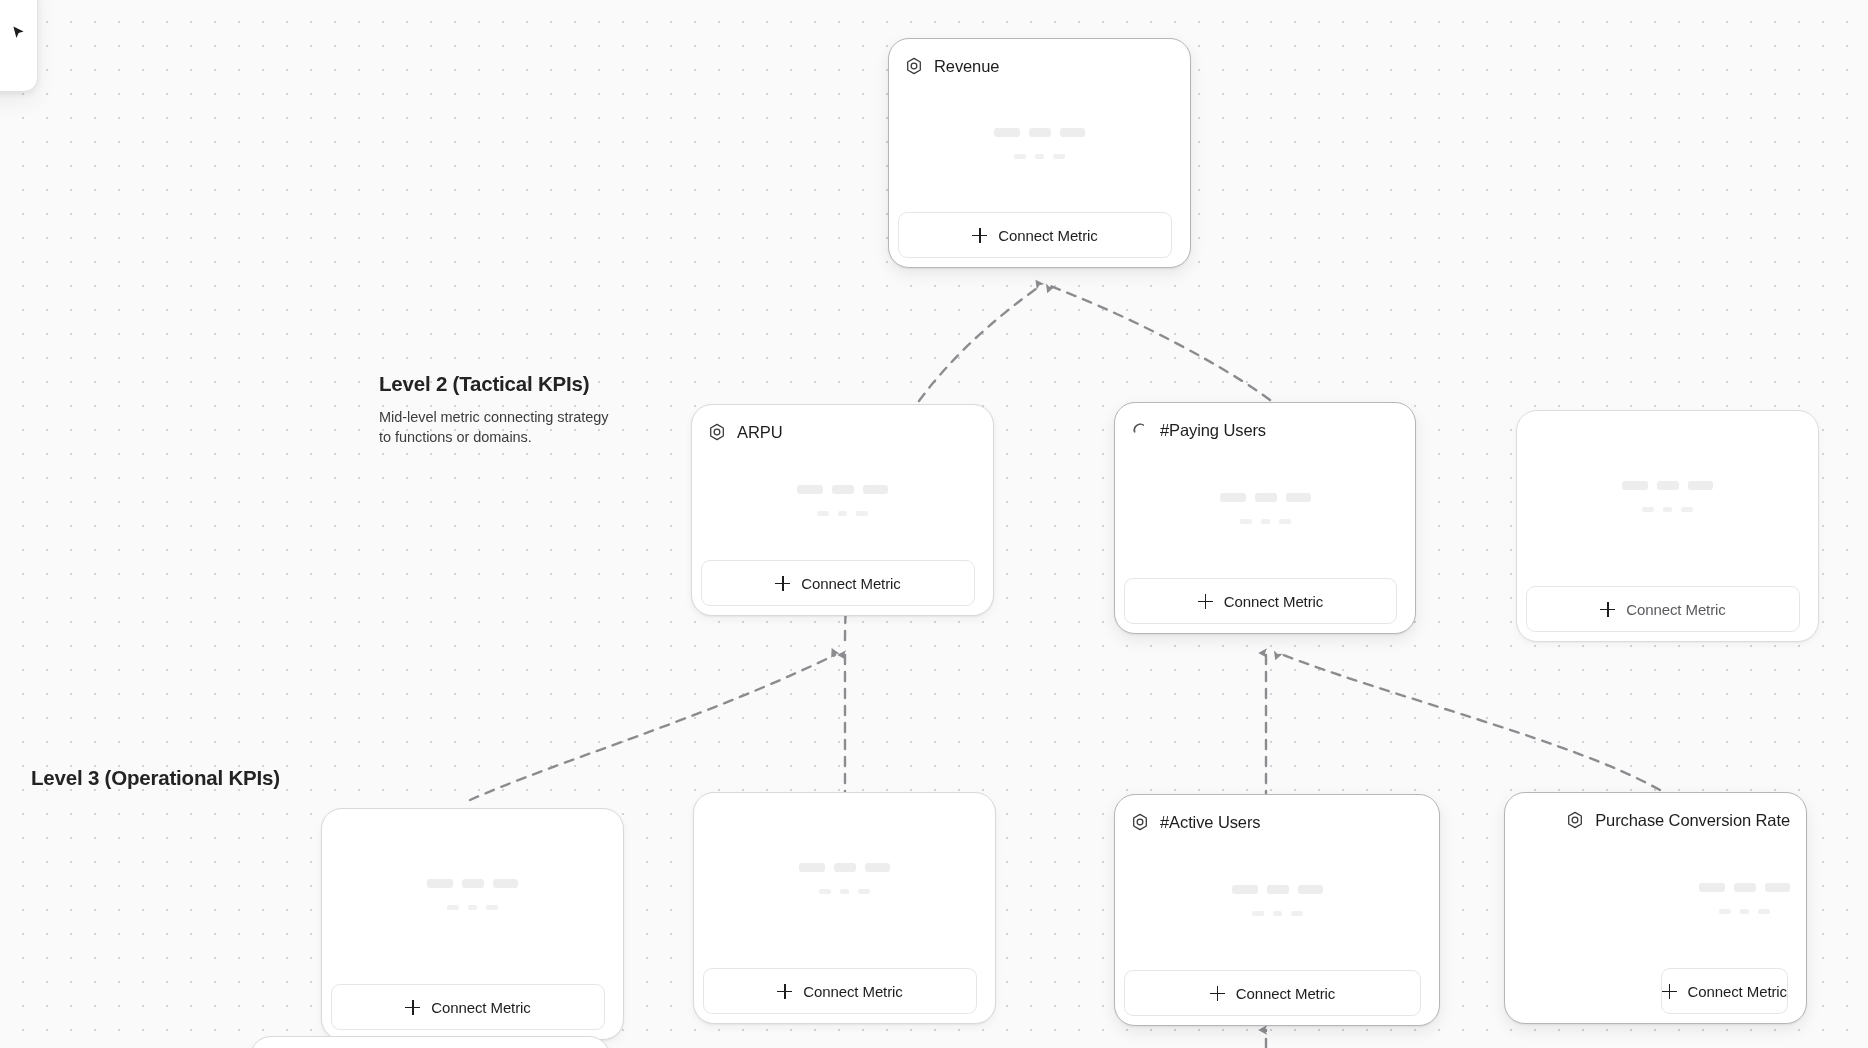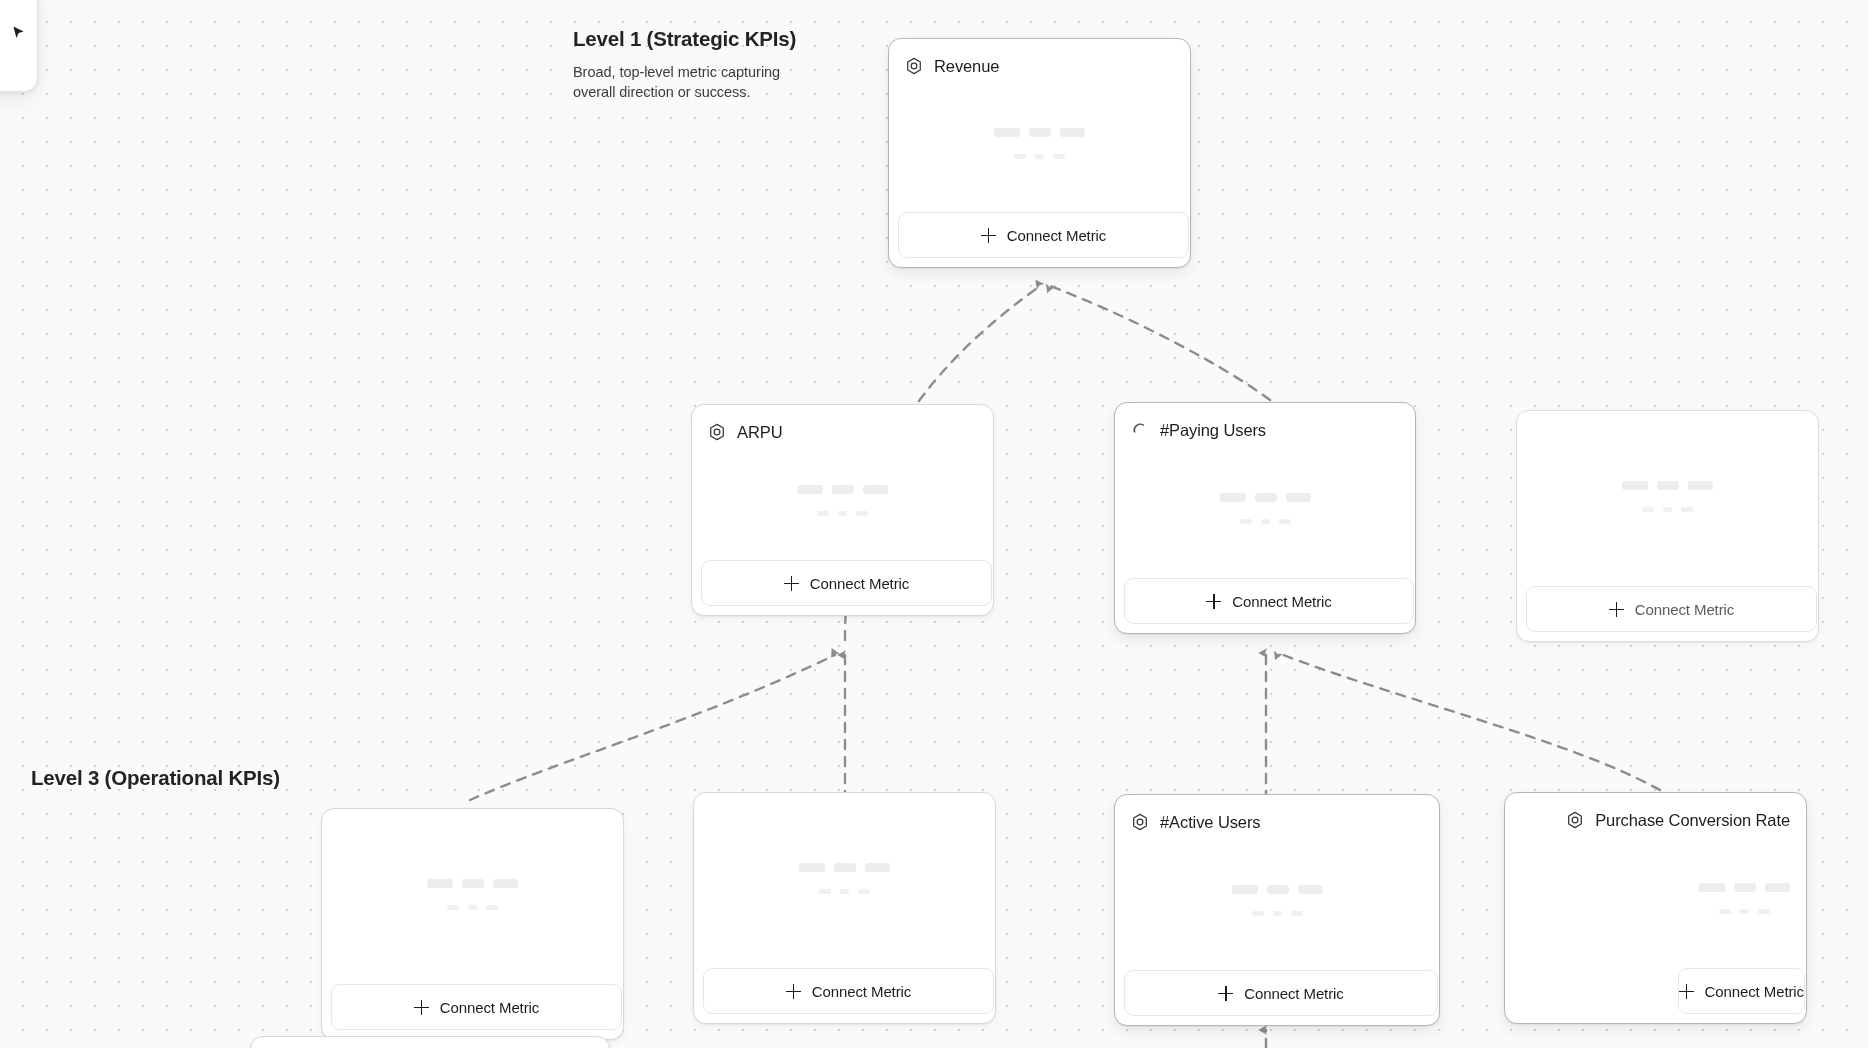--- a/index.html
+++ b/index.html
@@ -59,21 +59,21 @@
     color: #3c3c3c;
     line-height: 1.42;
     letter-spacing: -0.05px;
   }
 
   
   .card {
     position: absolute;
     background: #ffffff;
     border: 1px solid #d9d9db;
-    border-radius: 13px;
+    border-radius: 21px;
     box-shadow: 0 1px 2px rgba(16,16,20,0.06), 0 4px 10px rgba(16,16,20,0.045);
     display: flex;
     flex-direction: column;
     overflow: hidden;
     z-index: 4;
   }
   .card.selected {
     border-color: #b6b6ba;
     box-shadow: 0 1px 2px rgba(16,16,20,0.07), 0 6px 16px rgba(16,16,20,0.08);
   }
@@ -130,21 +130,21 @@
   .sk-bar {
     height: 8px;
     border-radius: 3px;
     background: #ededee;
   }
   .sk-row.big .sk-bar { height: 8.5px; }
   .sk-row.small .sk-bar { height: 5px; background: #f0f0f1; border-radius: 2px; }
 
   
   .connect-btn {
-    margin: 0 1px 9px 9px;
+    margin: 0 18px 9px 9px;
     height: 46px;
     border: 1px solid #e6e6e8;
     border-radius: 9px;
     background: #ffffff;
     display: flex;
     align-items: center;
     justify-content: center;
     gap: 11px;
     cursor: pointer;
     flex: 0 0 auto;
@@ -214,25 +214,25 @@
 
     <path d="M 845 800 L 845 655" fill="none" stroke="#8c8c90" stroke-width="2.4" stroke-dasharray="9 8" stroke-linecap="round" marker-end="url(#arrowUp)"></path>
 
     <path d="M 1266 800 L 1266 653" fill="none" stroke="#8c8c90" stroke-width="2.4" stroke-dasharray="9 8" stroke-linecap="round" marker-end="url(#arrowUp)"></path>
 
     <path d="M 1660 790 C 1570 740, 1400 700, 1278 653" fill="none" stroke="#8c8c90" stroke-width="2.4" stroke-dasharray="9 8" stroke-linecap="round" marker-end="url(#arrowUp)"></path>
 
     <path d="M 1266 1048 L 1266 1030" fill="none" stroke="#8c8c90" stroke-width="2.4" stroke-dasharray="9 8" stroke-linecap="round" marker-end="url(#arrowUp)"></path>
   </svg>
 
-  <div class="level-label" style="left:573px; top:26px; width:250px;">
-    <div class="level-title">Level 1 (Strategic KPIs)</div>
-    <div class="level-desc">Broad, top-level metric capturing overall direction or success.</div>
-  </div>
-
+
+  <div class="level-label" style="left:379px; top:371px; width:245px;">
+    <div class="level-title">Level 2 (Tactical KPIs)</div>
+    <div class="level-desc">Mid-level metric connecting strategy to functions or domains.</div>
+  </div>
 
   <div class="level-label" style="left:31px; top:765px; width:258px;">
     <div class="level-title">Level 3 (Operational KPIs)</div>
   </div>
 
   <div class="card selected" style="left:888px; top:38px; width:303px; height:230px;">
     <div class="card-header">
       <span class="card-icon">
         <svg viewBox="0 0 20 20" fill="none">
           <path d="M10 1.6 L17 5.6 L17 14.4 L10 18.4 L3 14.4 L3 5.6 Z" stroke="currentColor" stroke-width="1.45" stroke-linejoin="round"></path>

